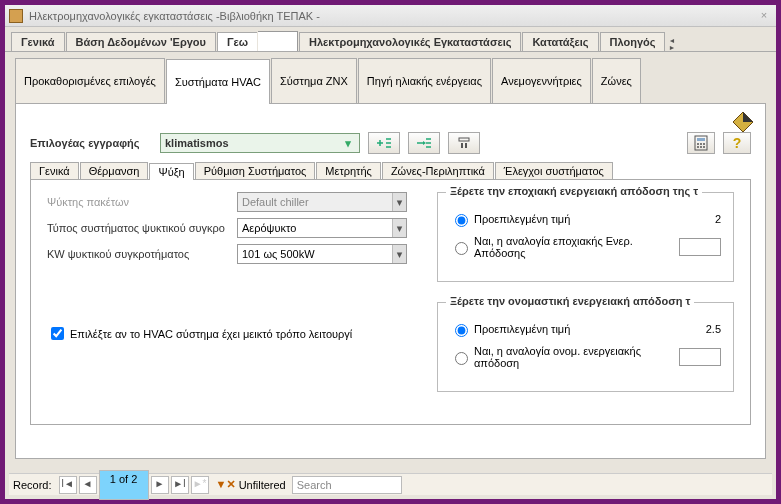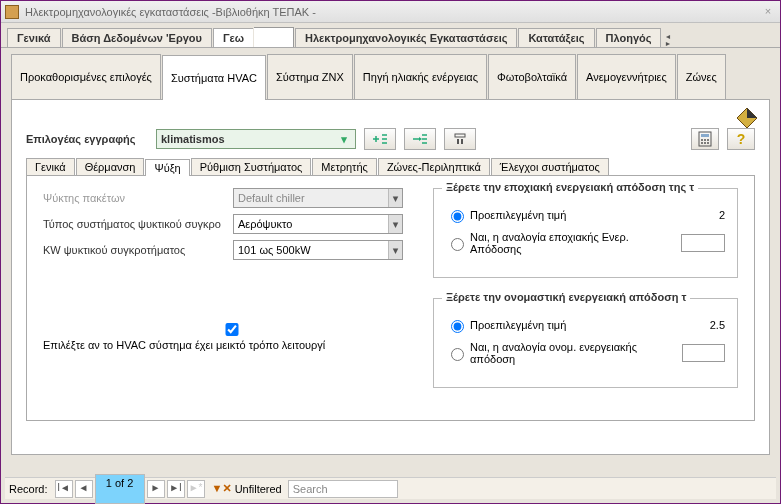--- a/index.html
+++ b/index.html
@@ -1,17 +1,17 @@
 <!DOCTYPE html>
 <html><head>
 <meta charset="utf-8">
 <style>
   * { box-sizing: border-box; font-family: Tahoma, Arial, sans-serif; font-size: 11px; }
   body { margin: 0; background: #e8e4dc; width: 781px; height: 504px; overflow: hidden; }
-  .window { width: 781px; height: 504px; background: #e8e4dc; border: 1px solid #701a75; position: relative; }
+  .window { width: 781px; height: 504px; background: #e8e4dc; border: 5px solid #701a75; position: relative; }
   .titlebar { height: 22px; background: linear-gradient(#f0f0f0,#e0e0e0); border-bottom: 1px solid #c0c0c0; display: flex; align-items: center; padding: 0 4px; color: #666; }
   .titlebar-icon { width: 14px; height: 14px; background: #d4a050; border: 1px solid #8a6020; margin-right: 6px; }
   .titlebar-close { margin-left: auto; width: 16px; height: 16px; color: #999; text-align: center; line-height: 14px; cursor: default; }
   .main-tabs { display: flex; padding: 4px 6px 0 6px; border-bottom: 1px solid #aaa; background: #e8e4dc; align-items: flex-end; }
   .main-tab { padding: 3px 9px; border: 1px solid #aaa; border-bottom: none; background: #f0ece4; margin-right: 1px; cursor: default; font-weight: bold; color: #333; white-space: nowrap; }
   .main-tab.partial { background: #fff; border-right: none; }
   .main-tab.partial-input { background: #fff; border: 1px solid #999; border-left: none; border-bottom: none; width: 40px; height: 20px; }
   .main-tab-arrows { display: flex; flex-direction: column; margin-left: 2px; }
   .main-tab-arrows span { font-size: 7px; line-height: 7px; color: #555; cursor: default; }
   .sub-content { padding: 6px 10px; }
@@ -31,21 +31,21 @@
   .inner-tab.active { background: #fff; position: relative; top: 1px; font-weight: normal; }
   .inner-panel { border: 1px solid #aaa; border-top: none; padding: 12px 16px; background: #fff; display: flex; }
   .left-col { width: 380px; }
   .section-title { font-weight: bold; margin-bottom: 14px; }
   .form-row { display: flex; align-items: center; margin-bottom: 6px; }
   .form-label { width: 190px; color: #333; }
   .form-label.disabled { color: #999; }
   .combo { width: 170px; height: 20px; border: 1px solid #999; display: flex; align-items: center; padding: 0 4px; background: #fff; position: relative; }
   .combo.disabled { background: #eee; color: #888; }
   .combo .arrow { margin-left: auto; width: 14px; text-align: center; color: #555; background: #e0e0e0; border-left: 1px solid #bbb; height: 18px; line-height: 18px; margin-right: -4px; }
-  .checkbox-row { display: flex; margin-top: 60px; flex-direction: column; }
+  .checkbox-row { display: flex; align-items: center; margin-top: 60px; }
   .checkbox-row input { margin-right: 6px; }
   .right-col { flex: 1; margin-left: 10px; }
   .groupbox { border: 1px solid #bbb; padding: 10px 12px 14px 12px; margin-bottom: 20px; position: relative; }
   .groupbox-title { position: absolute; top: -8px; left: 8px; background: #fff; padding: 0 4px; font-weight: bold; color: #333; }
   .radio-row { display: flex; align-items: center; margin: 8px 0; }
   .radio-row input { margin-right: 6px; }
   .radio-row .val { margin-left: auto; width: 40px; text-align: right; }
   .radio-row .val-input { margin-left: auto; width: 44px; height: 18px; border: 1px solid #999; background: #fff; }
   .record-nav { position: absolute; left: 4px; bottom: 4px; right: 4px; height: 22px; background: #f4f0e8; border-top: 1px solid #ccc; display: flex; align-items: center; padding: 0 4px; }
   .record-nav .label { margin-right: 6px; }
@@ -80,21 +80,20 @@
       <span>►</span>
     </div>
   </div>
 
   <div class="sub-content">
     <div class="sub-tabs">
       <div class="sub-tab">Προκαθορισμένες επιλογές</div>
       <div class="sub-tab active">Συστήματα HVAC</div>
       <div class="sub-tab">Σύστημα ΖΝΧ</div>
       <div class="sub-tab">Πηγή ηλιακής ενέργειας</div>
-      <div class="sub-tab">Φωτοβολταϊκά</div>
       <div class="sub-tab">Ανεμογεννήτριες</div>
       <div class="sub-tab">Ζώνες</div>
     </div>
 
     <div class="panel">
       <div class="corner-icon">
         <svg viewBox="0 0 24 24">
             <polygon points="12,2 22,12 12,22 2,12" fill="#d4b040" stroke="#6a4a10"></polygon>
             <polygon points="12,2 22,12 12,12" fill="#333"></polygon>
           </svg>

